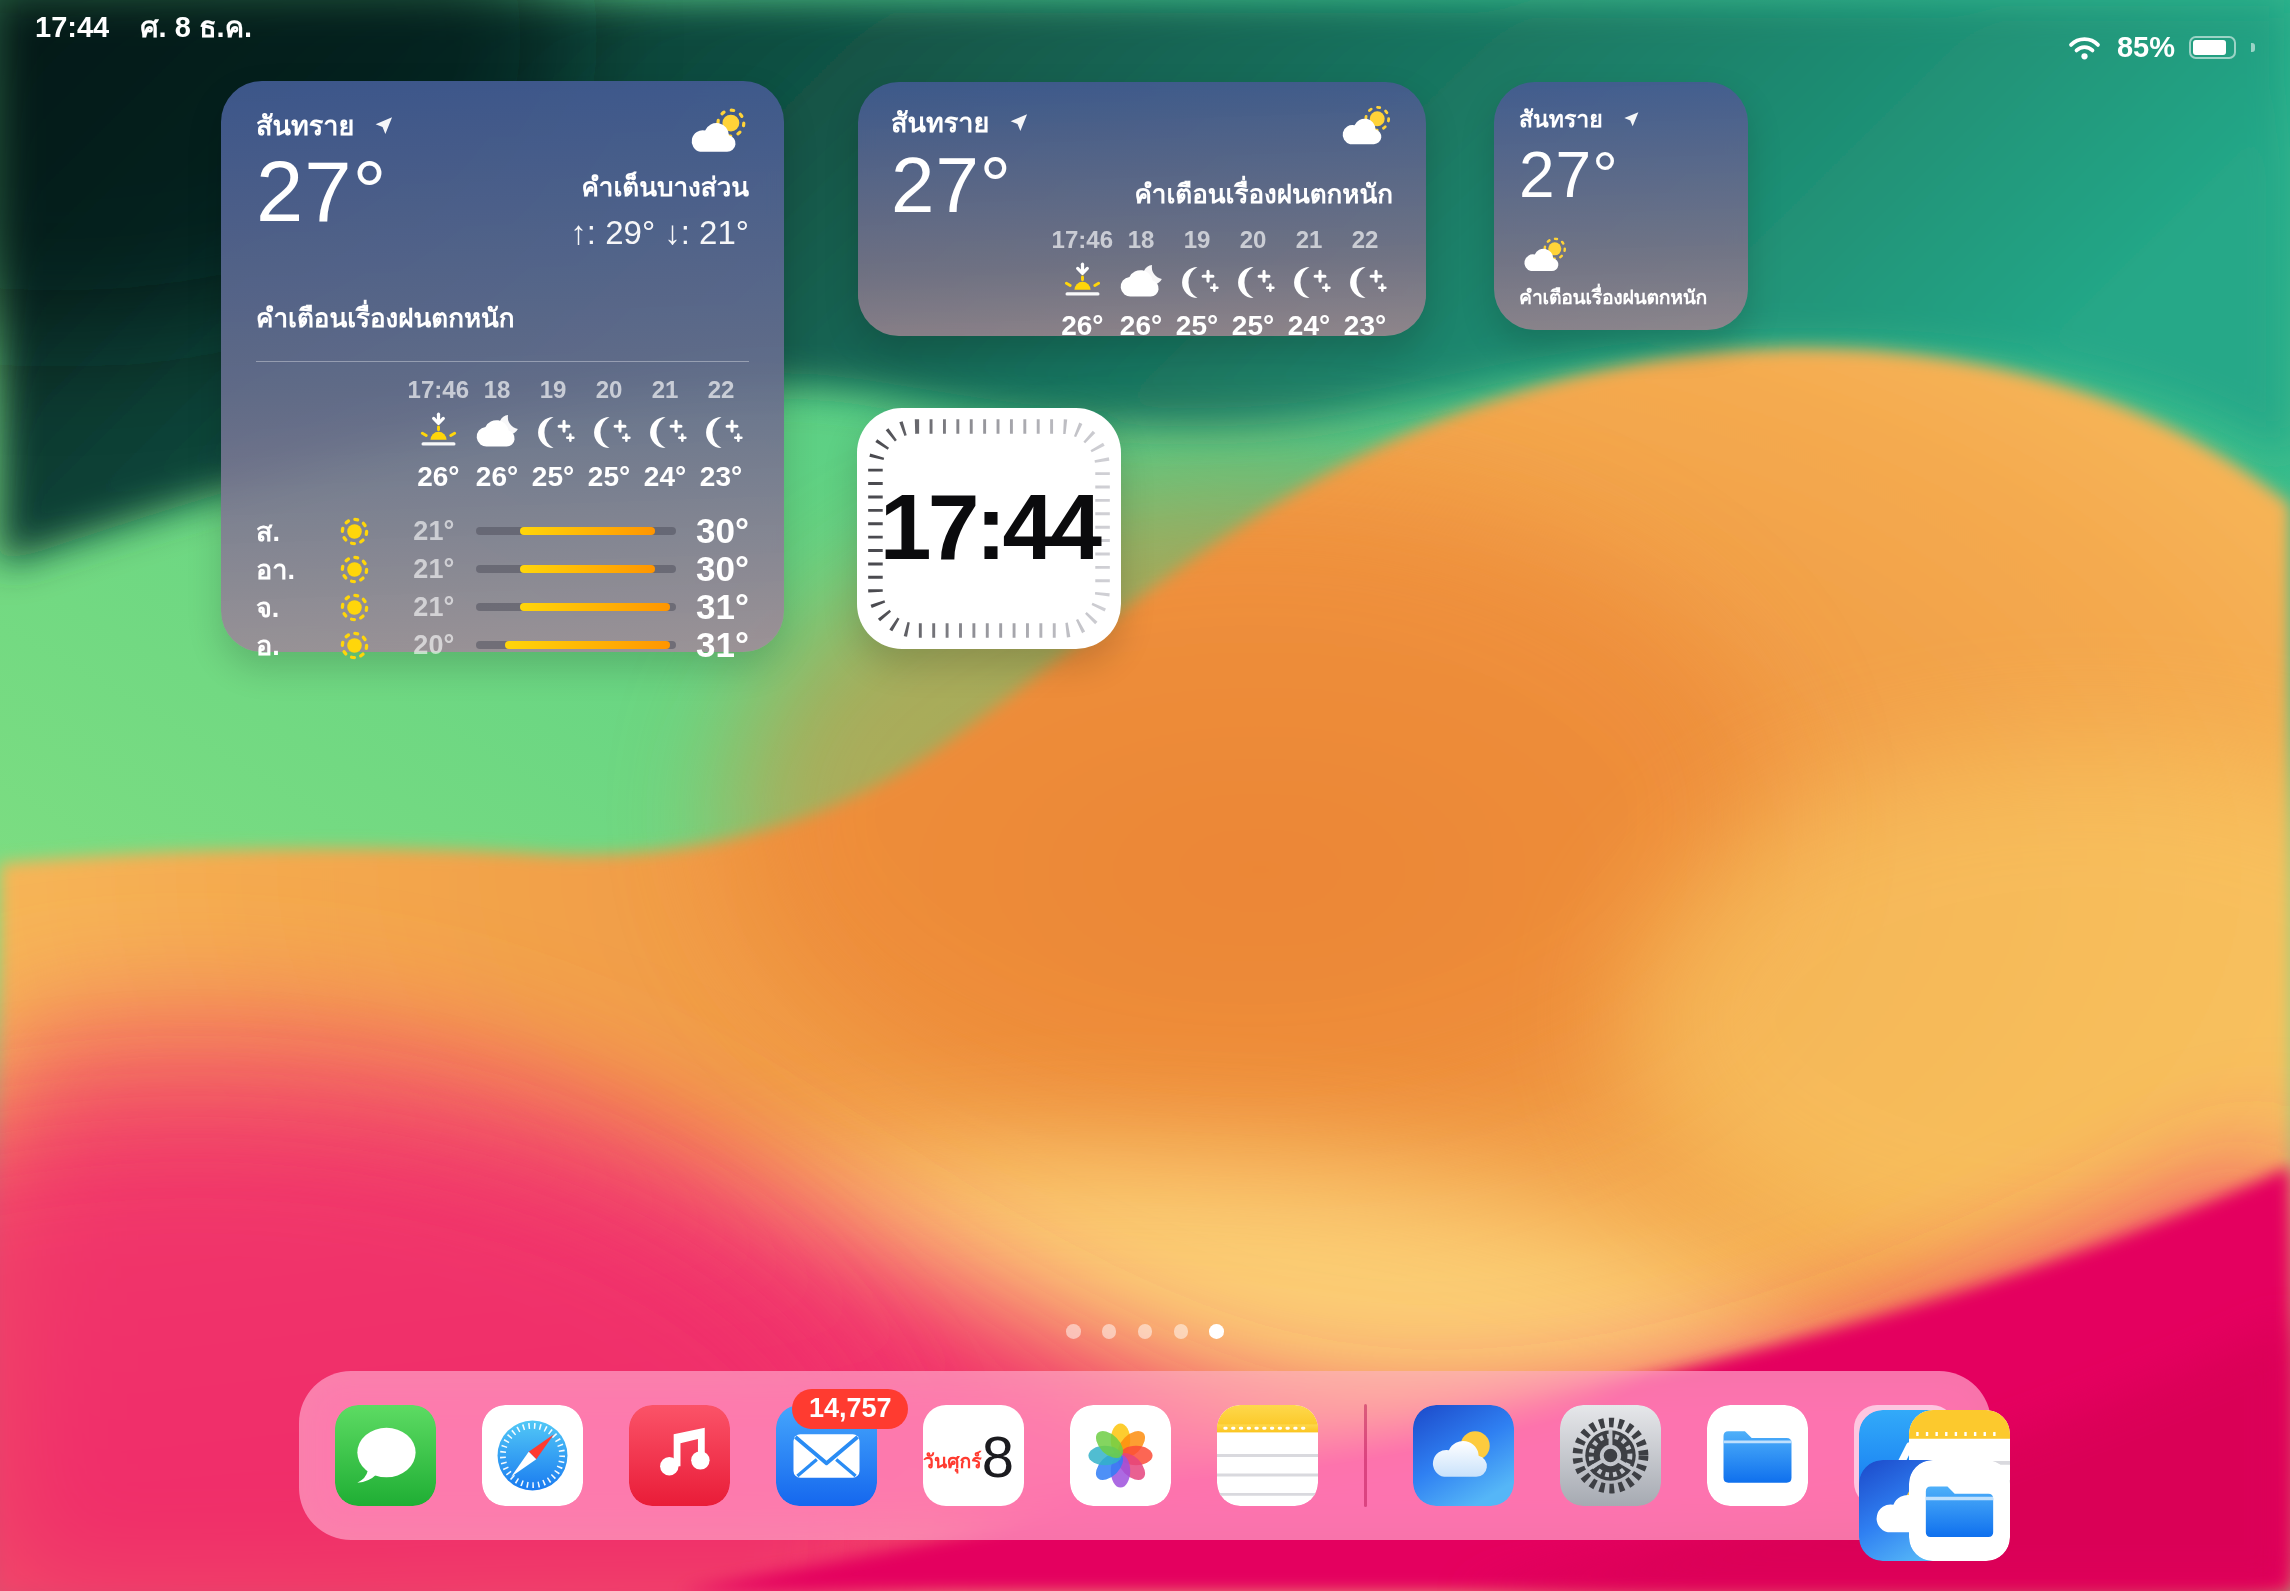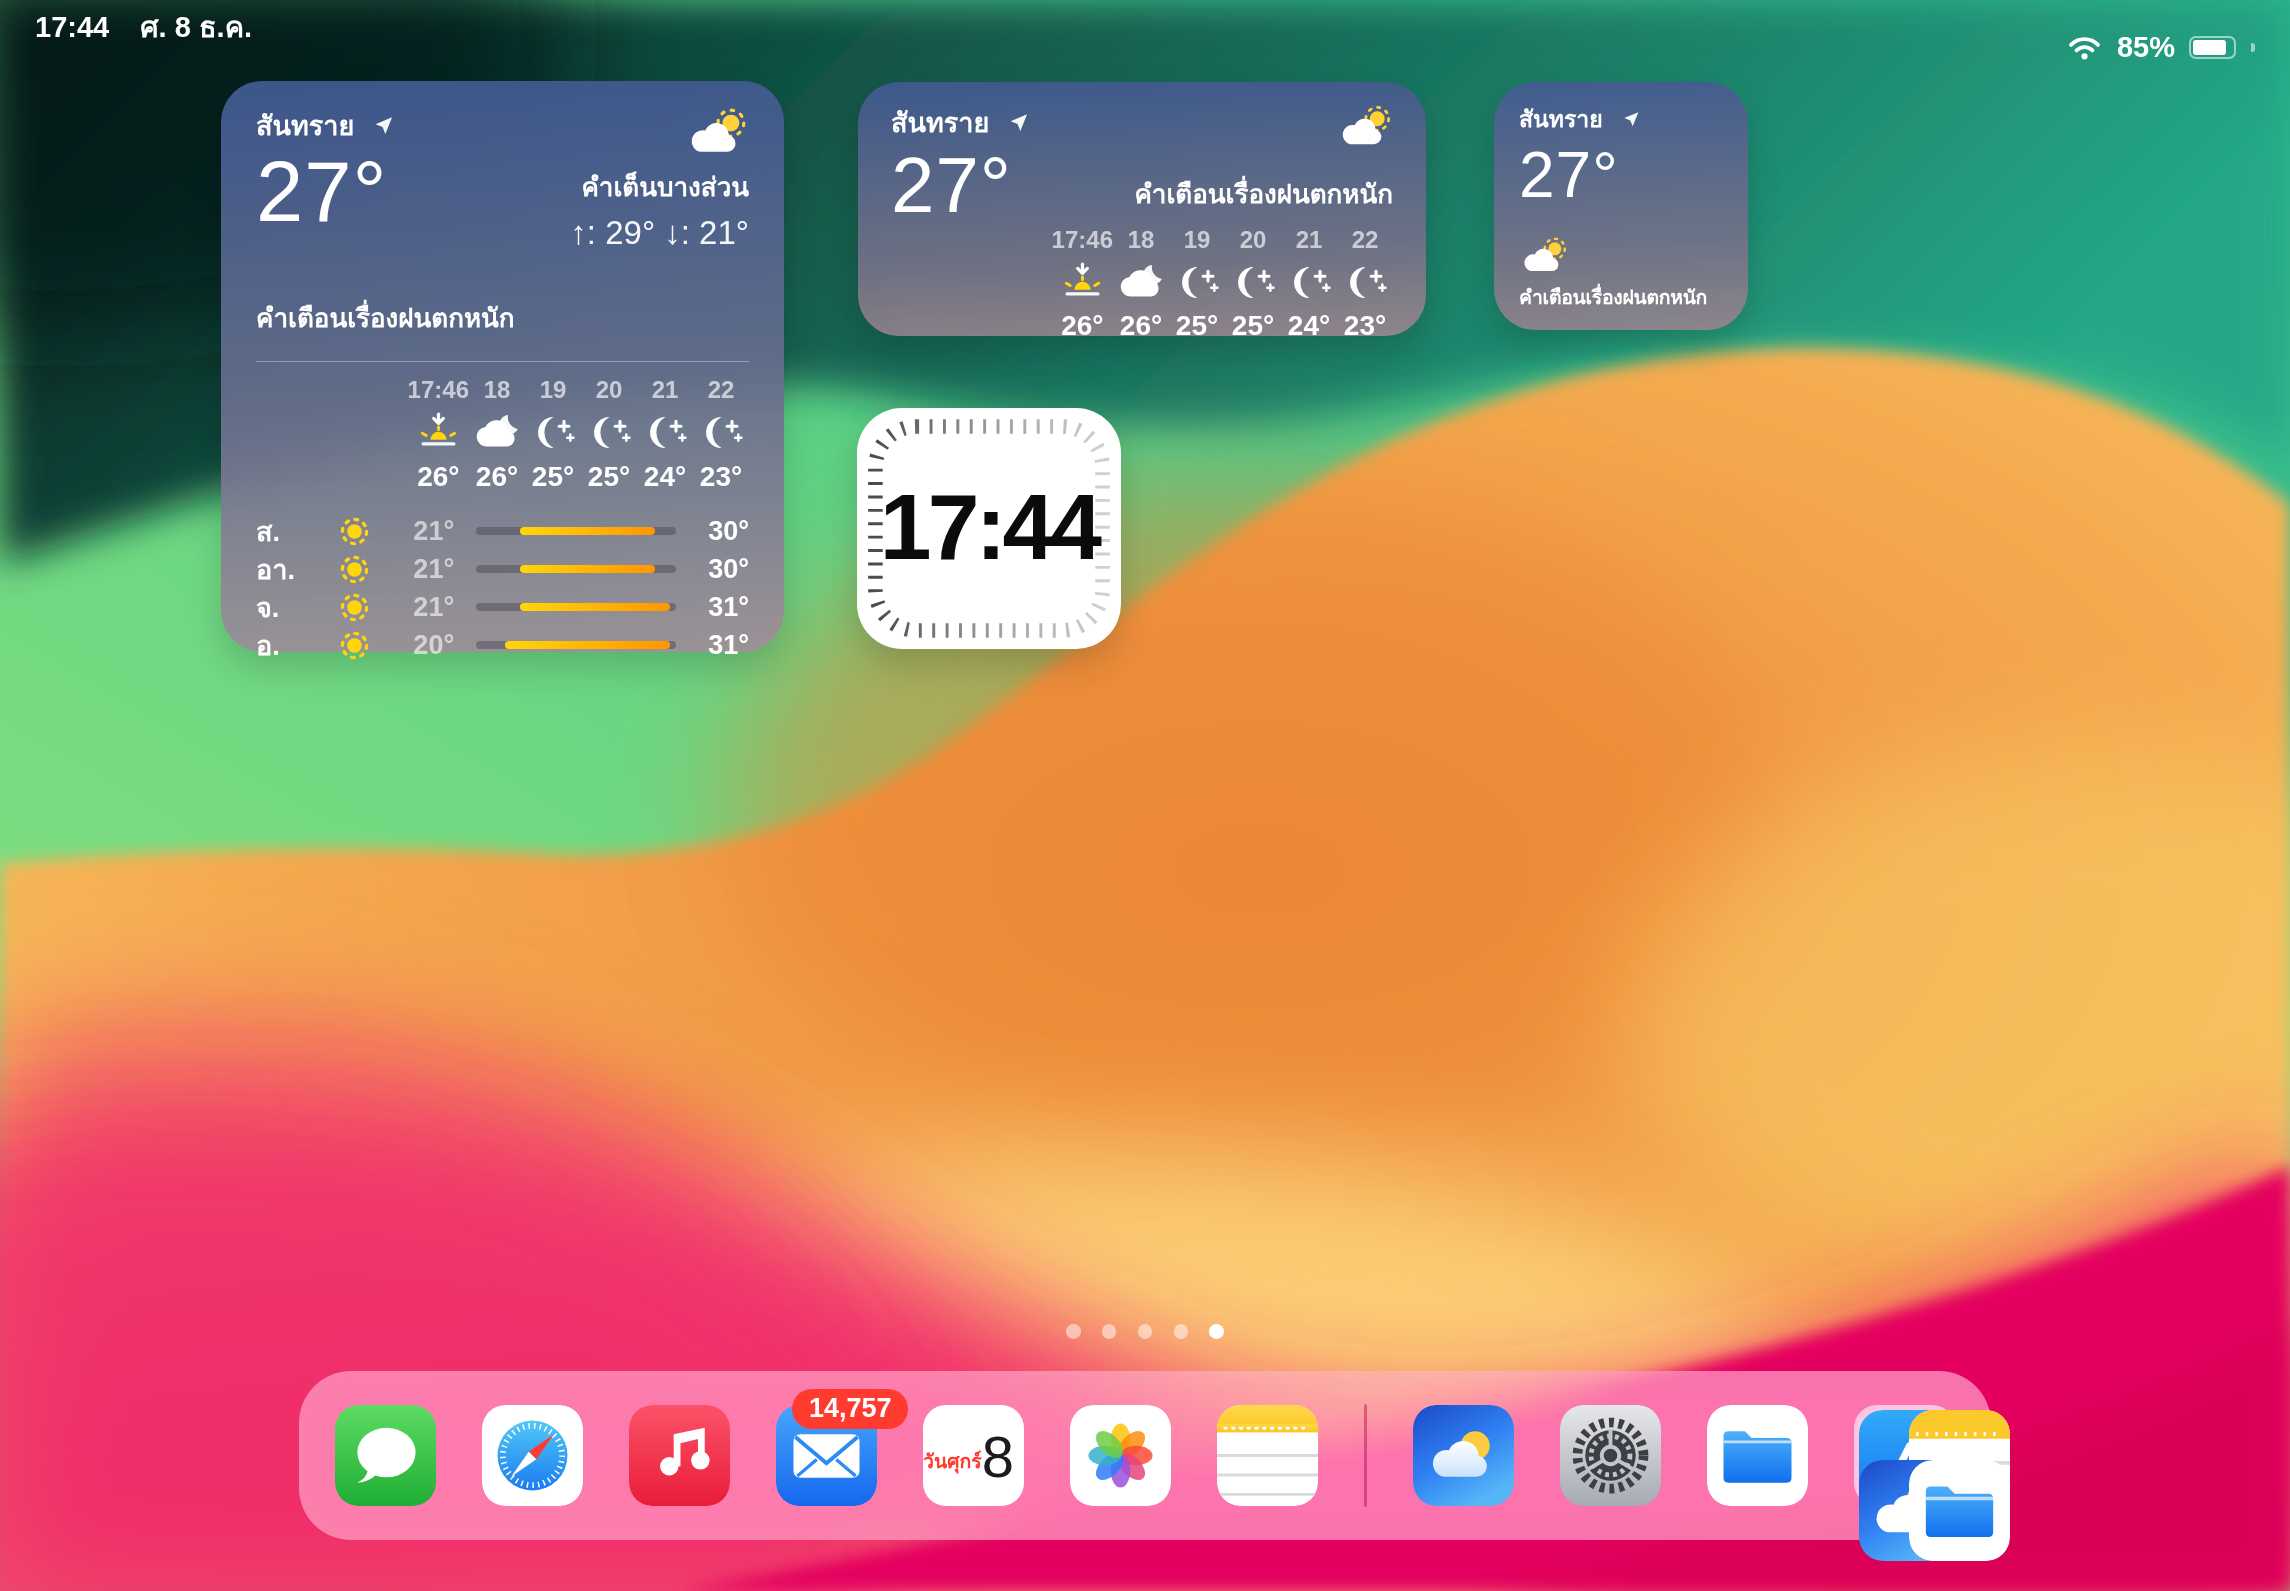--- a/index.html
+++ b/index.html
@@ -58,21 +58,21 @@
 
   .daily{margin-top:19.4px;display:flex;flex-direction:column;}
   .d-row{display:flex;align-items:center;height:38px;}
   .d-name{width:68px;font-size:27px;font-weight:600;}
   .d-icon{width:33px;height:33px;margin-left:13.6px;flex:none;}
   .d-low{flex:1;text-align:right;font-size:27px;font-weight:600;color:rgba(255,255,255,.6);}
   .d-bar{width:200px;height:8.7px;border-radius:4.9px;background:rgba(80,80,92,.55);
     margin:0 17.5px 0 21.3px;position:relative;overflow:hidden;flex:none;}
   .d-fill{position:absolute;top:0;height:100%;border-radius:4.9px;
     background:linear-gradient(90deg,#ffd60a,#ff9500);}
-  .d-high{width:56px;text-align:right;font-size:27px;font-weight:700;}
+  .d-high{width:56px;text-align:right;font-size:35px;font-weight:700;}
 
   .w-medium .mid-row{display:flex;justify-content:space-between;}
   .w-medium .big-temp{font-size:78px;}
   .w-medium .hourly{margin-top:auto;}
   .w-medium .alert-text{margin-top:23px;}
 
   .w-small .loc-row{font-size:23px;}
   .w-small .loc-arrow{width:16.5px;height:16.5px;}
   .w-small .big-temp{font-size:64px;margin-top:5.8px;}
   .w-small .cond-icon{width:50px;height:39px;margin:auto 0 1.9px;}

